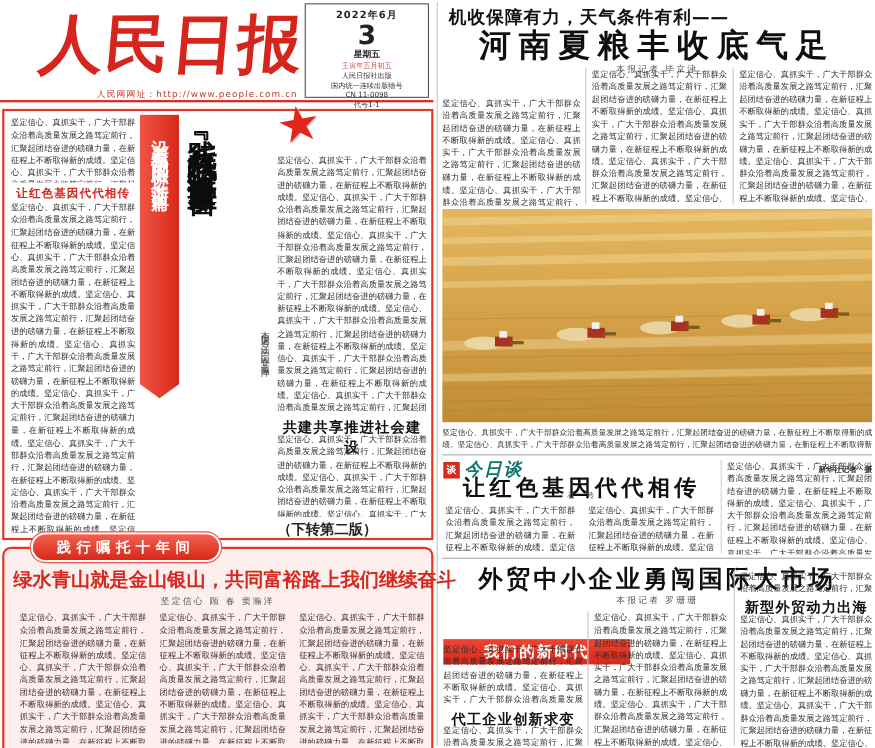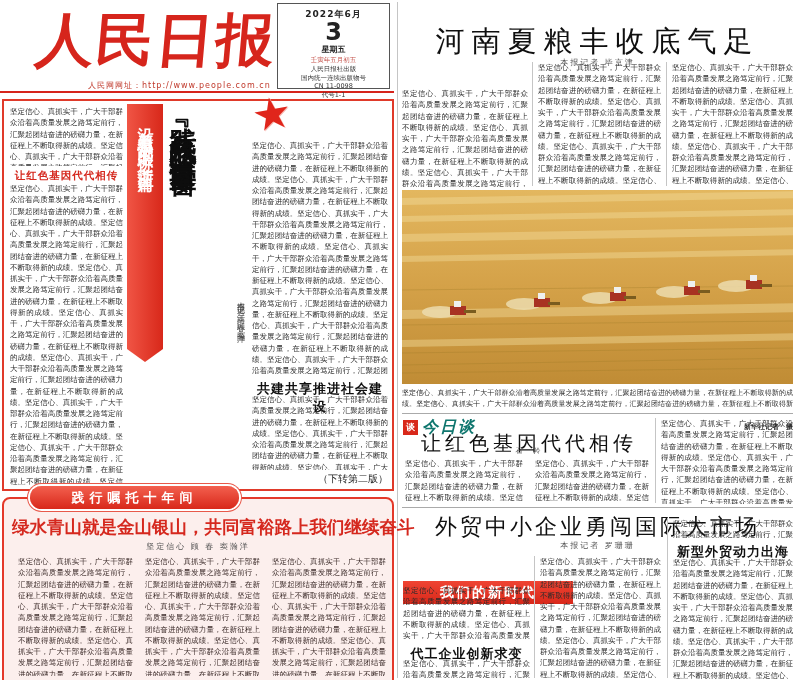--- a/index.html
+++ b/index.html
@@ -37,33 +37,33 @@
 
   
   .body-text {
     font-size:7.5px; line-height:1.5; text-align:justify;
     color:#2b2b2b; overflow:hidden; word-break:break-all;
   }
   .pink-bg .body-text { color:#3a2a28; }
 
   .kicker { font-size:16px; font-weight:bold; color:#111; letter-spacing:1px; }
   .headline-xl {
-    font-weight:400; color:#0f0f0f; text-align:center; white-space:nowrap;
+    font-weight:700; color:#0f0f0f; text-align:center; white-space:nowrap;
   }
   .byline { font-size:8px; color:#555; text-align:center; letter-spacing:2px; }
 
   .red-tag {
     background:linear-gradient(#ef4433,#d8281a); color:#fff; font-weight:bold;
     display:flex; align-items:center; justify-content:center;
     letter-spacing:2px;
   }
 
   .subhead-red { color:#d5281e; font-weight:bold; font-size:10.5px; text-align:center; letter-spacing:1px; }
   .subhead-blk { color:#111; font-weight:bold; font-size:13px; text-align:center; letter-spacing:1px; }
-  .jump-note { font-size:10px; font-weight:normal; color:#222; text-align:right; }
+  .jump-note { font-size:13px; font-weight:bold; color:#222; text-align:left; }
 
   
   .red-box { border:2px solid #e03a2a; background:#fff; }
   .ribbon {
     background:linear-gradient(90deg,#f05545,#d8281a);
     clip-path:polygon(0 0,100% 0,100% calc(100% - 13px),50% 100%,0 calc(100% - 13px));
     display:flex; justify-content:center; padding-top:10px;
   }
   .ribbon span {
     writing-mode:vertical-rl; color:#fff; font-weight:bold; font-size:16px;
@@ -116,20 +116,21 @@
     <div class="tiny">人民日报社出版</div>
     <div class="tiny">国内统一连续出版物号</div>
     <div class="tiny">CN 11-0098</div>
     <div class="tiny">代号1-1</div>
     <div class="tiny">第26891期</div>
     <div class="pages">今日8版</div>
   </div>
 
   <div class="abs vrule" style="left:397px; top:2px; height:676px;"></div>
 
+  <div class="abs kicker" style="left:408px; top:6px;">机收保障有力，天气条件有利——</div>
   <div class="abs headline-xl" style="left:402px; top:22px; width:391px; font-size:29px; letter-spacing:7px;">河南夏粮丰收底气足</div>
   <div class="abs byline" style="left:402px; top:57px; width:391px;">本报记者 毕京津</div>
 
 
   <div class="abs body-text" style="left:402px; top:88px; width:126px; height:99px;">坚定信心、真抓实干，广大干部群众沿着高质量发展之路笃定前行，汇聚起团结奋进的磅礴力量，在新征程上不断取得新的成绩。坚定信心、真抓实干，广大干部群众沿着高质量发展之路笃定前行，汇聚起团结奋进的磅礴力量，在新征程上不断取得新的成绩。坚定信心、真抓实干，广大干部群众沿着高质量发展之路笃定前行，汇聚起团结奋进的磅礴力量，在新征程上不断取得新的成绩。坚定信心、真抓实干，广大干部群众沿着高质量发展之路笃定前行，汇聚起团结奋进的磅礴力量，在新征程上不断取得新的成绩。坚定信心、真抓实干，广大干部群众沿着高质量发展之路笃定前行，汇聚起团结奋进的磅礴力量，在新征程上不断取得新的成绩。</div>
   <div class="abs body-text" style="left:538px; top:62px; width:123px; height:125px;">坚定信心、真抓实干，广大干部群众沿着高质量发展之路笃定前行，汇聚起团结奋进的磅礴力量，在新征程上不断取得新的成绩。坚定信心、真抓实干，广大干部群众沿着高质量发展之路笃定前行，汇聚起团结奋进的磅礴力量，在新征程上不断取得新的成绩。坚定信心、真抓实干，广大干部群众沿着高质量发展之路笃定前行，汇聚起团结奋进的磅礴力量，在新征程上不断取得新的成绩。坚定信心、真抓实干，广大干部群众沿着高质量发展之路笃定前行，汇聚起团结奋进的磅礴力量，在新征程上不断取得新的成绩。坚定信心、真抓实干，广大干部群众沿着高质量发展之路笃定前行，汇聚起团结奋进的磅礴力量，在新征程上不断取得新的成绩。坚定信心、真抓实干，广大干部群众沿着高质量发展之路笃定前行，汇聚起团结奋进的磅礴力量，在新征程上不断取得新的成绩。</div>
   <div class="abs body-text" style="left:672px; top:62px; width:121px; height:125px;">坚定信心、真抓实干，广大干部群众沿着高质量发展之路笃定前行，汇聚起团结奋进的磅礴力量，在新征程上不断取得新的成绩。坚定信心、真抓实干，广大干部群众沿着高质量发展之路笃定前行，汇聚起团结奋进的磅礴力量，在新征程上不断取得新的成绩。坚定信心、真抓实干，广大干部群众沿着高质量发展之路笃定前行，汇聚起团结奋进的磅礴力量，在新征程上不断取得新的成绩。坚定信心、真抓实干，广大干部群众沿着高质量发展之路笃定前行，汇聚起团结奋进的磅礴力量，在新征程上不断取得新的成绩。坚定信心、真抓实干，广大干部群众沿着高质量发展之路笃定前行，汇聚起团结奋进的磅礴力量，在新征程上不断取得新的成绩。坚定信心、真抓实干，广大干部群众沿着高质量发展之路笃定前行，汇聚起团结奋进的磅礴力量，在新征程上不断取得新的成绩。</div>
   <div class="abs vrule" style="left:532px; top:62px; height:124px;"></div>
   <div class="abs vrule" style="left:666px; top:62px; height:124px;"></div>
 
@@ -250,15 +251,15 @@
   <div class="abs body-text" style="left:252px; top:394px; width:136px; height:76px;">坚定信心、真抓实干，广大干部群众沿着高质量发展之路笃定前行，汇聚起团结奋进的磅礴力量，在新征程上不断取得新的成绩。坚定信心、真抓实干，广大干部群众沿着高质量发展之路笃定前行，汇聚起团结奋进的磅礴力量，在新征程上不断取得新的成绩。坚定信心、真抓实干，广大干部群众沿着高质量发展之路笃定前行，汇聚起团结奋进的磅礴力量，在新征程上不断取得新的成绩。坚定信心、真抓实干，广大干部群众沿着高质量发展之路笃定前行，汇聚起团结奋进的磅礴力量，在新征程上不断取得新的成绩。</div>
   <div class="abs jump-note" style="left:252px; top:472px; width:136px;">（下转第二版）</div>
 
   <div class="abs pink-bg" style="left:2px; top:497px; width:392px; height:200px;">
     <div class="abs green-headline" style="left:8px; top:16px; width:372px;">绿水青山就是金山银山，共同富裕路上我们继续奋斗</div>
     <div class="abs byline" style="left:8px; top:42px; width:372px;">坚定信心 顾 春 窦瀚洋</div>
     <div class="abs body-text" style="left:14px; top:57px; width:115px; height:120px;">坚定信心、真抓实干，广大干部群众沿着高质量发展之路笃定前行，汇聚起团结奋进的磅礴力量，在新征程上不断取得新的成绩。坚定信心、真抓实干，广大干部群众沿着高质量发展之路笃定前行，汇聚起团结奋进的磅礴力量，在新征程上不断取得新的成绩。坚定信心、真抓实干，广大干部群众沿着高质量发展之路笃定前行，汇聚起团结奋进的磅礴力量，在新征程上不断取得新的成绩。坚定信心、真抓实干，广大干部群众沿着高质量发展之路笃定前行，汇聚起团结奋进的磅礴力量，在新征程上不断取得新的成绩。坚定信心、真抓实干，广大干部群众沿着高质量发展之路笃定前行，汇聚起团结奋进的磅礴力量，在新征程上不断取得新的成绩。坚定信心、真抓实干，广大干部群众沿着高质量发展之路笃定前行，汇聚起团结奋进的磅礴力量，在新征程上不断取得新的成绩。</div>
     <div class="abs body-text" style="left:141px; top:57px; width:115px; height:120px;">坚定信心、真抓实干，广大干部群众沿着高质量发展之路笃定前行，汇聚起团结奋进的磅礴力量，在新征程上不断取得新的成绩。坚定信心、真抓实干，广大干部群众沿着高质量发展之路笃定前行，汇聚起团结奋进的磅礴力量，在新征程上不断取得新的成绩。坚定信心、真抓实干，广大干部群众沿着高质量发展之路笃定前行，汇聚起团结奋进的磅礴力量，在新征程上不断取得新的成绩。坚定信心、真抓实干，广大干部群众沿着高质量发展之路笃定前行，汇聚起团结奋进的磅礴力量，在新征程上不断取得新的成绩。坚定信心、真抓实干，广大干部群众沿着高质量发展之路笃定前行，汇聚起团结奋进的磅礴力量，在新征程上不断取得新的成绩。坚定信心、真抓实干，广大干部群众沿着高质量发展之路笃定前行，汇聚起团结奋进的磅礴力量，在新征程上不断取得新的成绩。</div>
     <div class="abs body-text" style="left:268px; top:57px; width:114px; height:120px;">坚定信心、真抓实干，广大干部群众沿着高质量发展之路笃定前行，汇聚起团结奋进的磅礴力量，在新征程上不断取得新的成绩。坚定信心、真抓实干，广大干部群众沿着高质量发展之路笃定前行，汇聚起团结奋进的磅礴力量，在新征程上不断取得新的成绩。坚定信心、真抓实干，广大干部群众沿着高质量发展之路笃定前行，汇聚起团结奋进的磅礴力量，在新征程上不断取得新的成绩。坚定信心、真抓实干，广大干部群众沿着高质量发展之路笃定前行，汇聚起团结奋进的磅礴力量，在新征程上不断取得新的成绩。坚定信心、真抓实干，广大干部群众沿着高质量发展之路笃定前行，汇聚起团结奋进的磅礴力量，在新征程上不断取得新的成绩。坚定信心、真抓实干，广大干部群众沿着高质量发展之路笃定前行，汇聚起团结奋进的磅礴力量，在新征程上不断取得新的成绩。</div>
   </div>
-  <div class="abs pill-tag" style="left:30px; top:486px; width:209px; height:23px;">践行嘱托十年间</div>
+  <div class="abs pill-tag" style="left:30px; top:486px; width:169px; height:23px;">践行嘱托十年间</div>
 
 </div>
 
 </body></html>

